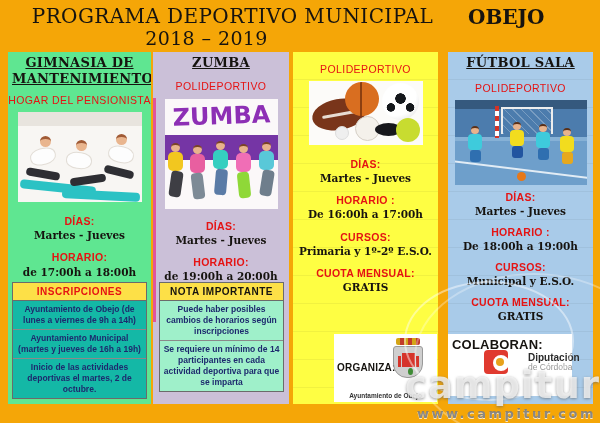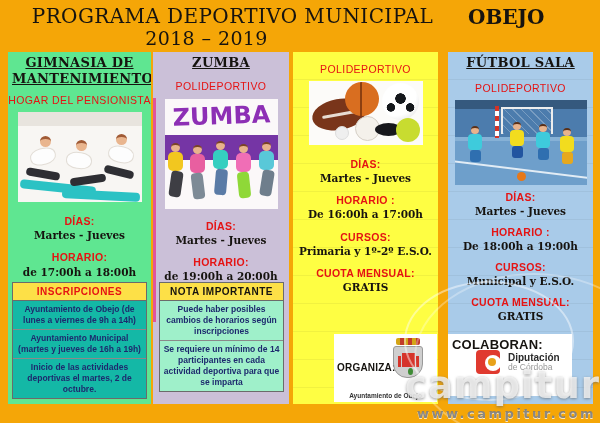--- a/index.html
+++ b/index.html
@@ -99,21 +99,21 @@
           border:1px solid #9a9a9a;border-radius:3px 3px 14px 14px}
   .castle{position:absolute;left:8px;top:6px;width:13px;height:14px;background:#D5342B}
   .castle::before{content:"";position:absolute;left:-4px;top:3px;width:3px;height:11px;background:#D5342B}
   .castle::after{content:"";position:absolute;right:-4px;top:3px;width:3px;height:11px;background:#D5342B}
   .sprig{position:absolute;left:14px;bottom:2px;width:5px;height:7px;background:#3E8B35;border-radius:50%}
   .crest-caption{position:absolute;left:0;right:0;bottom:2px;font-family:"Liberation Sans",sans-serif;
                  font-weight:bold;font-size:6.5px;color:#333;line-height:1.2}
   .colab-box{position:absolute;left:0;bottom:8px;width:124px;height:62px;background:#fff;text-align:left}
   .colab-label{position:absolute;left:4px;top:3px;font-family:"Liberation Sans",sans-serif;
                font-weight:bold;font-size:13px;letter-spacing:.2px}
-  .dip-row{position:absolute;left:28px;top:16px;display:flex;align-items:center;gap:8px}
+  .dip-row{position:absolute;left:36px;top:16px;display:flex;align-items:center;gap:20px}
   .dip-logo{position:relative;width:24px;height:24px;border-radius:4px;background:#E03A2F;overflow:hidden}
   .dip-logo::before{content:"";position:absolute;left:9px;top:5px;width:16px;height:16px;border-radius:50%;background:#fff}
   .dip-logo::after{content:"";position:absolute;left:12px;top:8px;width:8px;height:8px;border-radius:50%;background:#E8A21B}
   .dip-name{font-family:"Liberation Sans",sans-serif;font-weight:bold;font-size:10px;color:#2b2b2b;line-height:1.1}
   .dip-sub{font-family:"Liberation Sans",sans-serif;font-size:8.5px;color:#979797;line-height:1.1}
   .colab-school{position:absolute;left:0;right:0;bottom:4px;text-align:center;
                 font-family:"Liberation Sans",sans-serif;font-weight:bold;font-size:7.5px;color:#3a3a3a}
   
   .watermark{position:absolute;right:-4px;bottom:0;width:310px;height:110px;pointer-events:none}
   .wm-arc1{position:absolute;right:30px;bottom:22px;width:170px;height:120px;border:2px solid rgba(255,255,255,.45);border-radius:50%}

